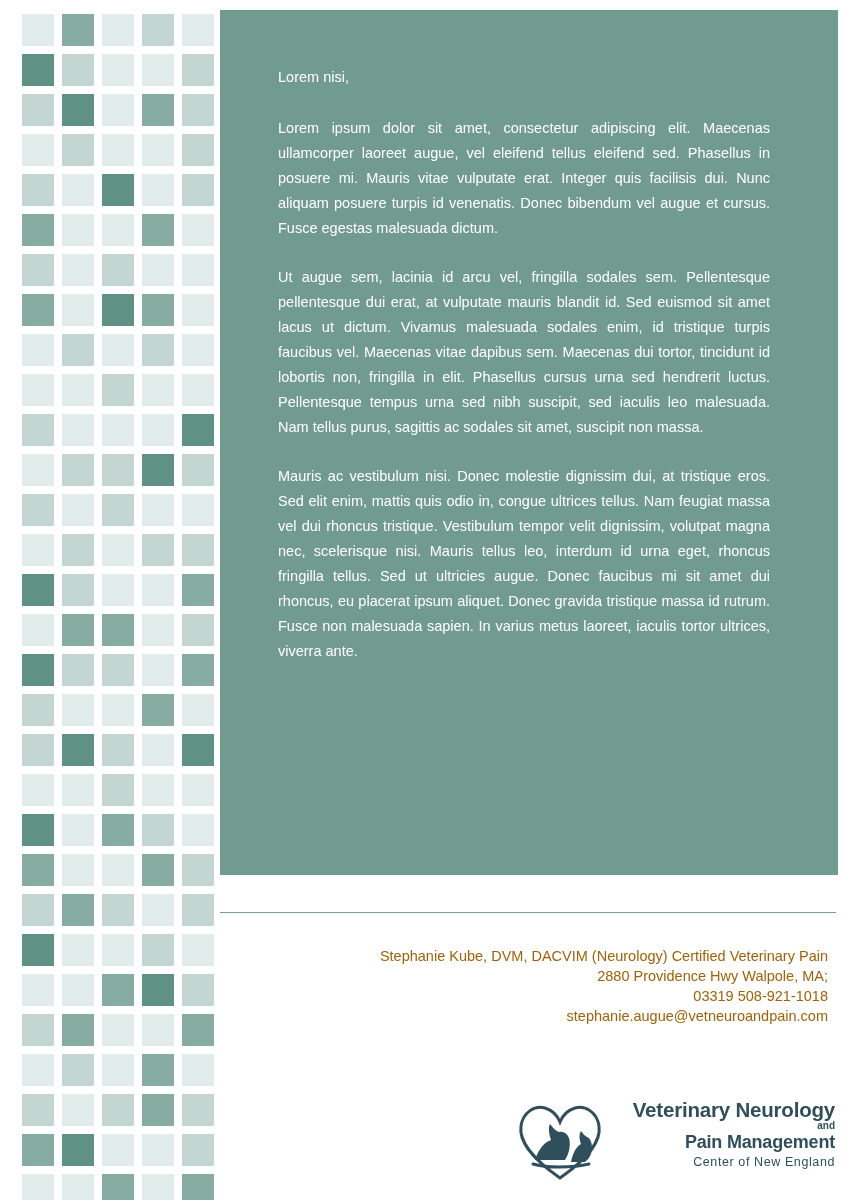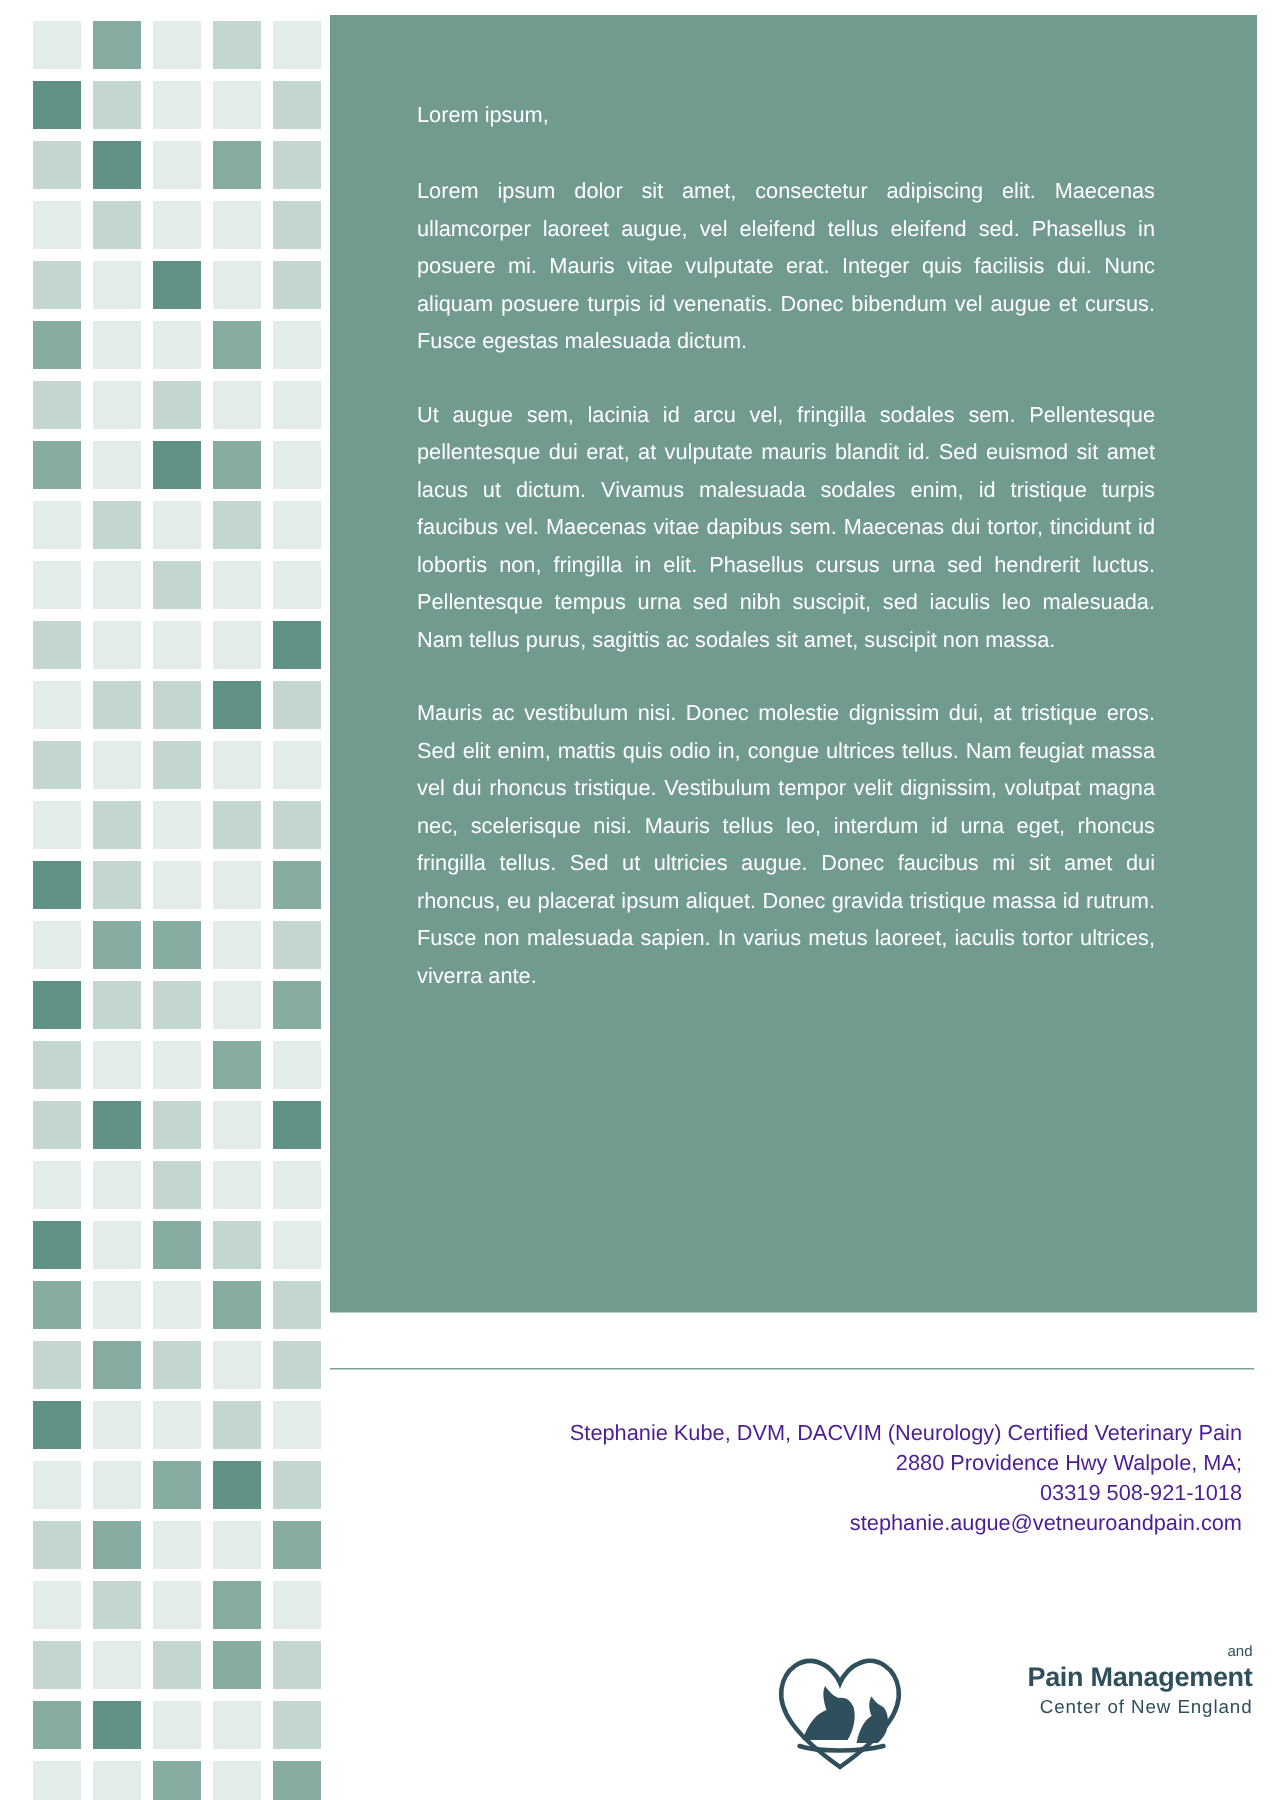--- a/index.html
+++ b/index.html
@@ -83,21 +83,21 @@
     background: #7d9f96;
   }
 
   
   .footer-contact {
     position: absolute;
     left: 270px;
     top: 946px;
     width: 558px;
     text-align: right;
-    color: #4c1d95;
+    color: #a16207;
     font-size: 14.5px;
     line-height: 20px;
   }
   .footer-contact .line { display: block; }
 
   
   .logo {
     position: absolute;
     left: 515px;
     top: 1098px;
@@ -124,21 +124,21 @@
     display: block;
     font-size: 20.5px;
     font-weight: bold;
     line-height: 24px;
     letter-spacing: -0.2px;
   }
   .logo-and {
     display: block;
     font-size: 10px;
     line-height: 11px;
-    font-weight: normal;
+    font-weight: bold;
     margin-top: -2px;
   }
   .logo-line2 {
     display: block;
     font-size: 18px;
     font-weight: bold;
     line-height: 23px;
     letter-spacing: -0.2px;
   }
   .logo-line3 {
@@ -303,21 +303,21 @@
         <div class="tile" style="background: rgb(226, 236, 234);"></div>
         <div class="tile" style="background: rgb(226, 236, 234);"></div>
         <div class="tile" style="background: rgb(135, 173, 163);"></div>
         <div class="tile" style="background: rgb(226, 236, 234);"></div>
         <div class="tile" style="background: rgb(135, 173, 163);"></div>
       </div>
   </div>
 
   <div class="letter-panel">
     <div class="letter-body" id="letter-body">
-      <p class="salutation">Lorem ipsum,</p>
+      <p class="salutation">Lorem nisi,</p>
     <p>Lorem ipsum dolor sit amet, consectetur adipiscing elit. Maecenas ullamcorper laoreet augue, vel eleifend tellus eleifend sed. Phasellus in posuere mi. Mauris vitae vulputate erat. Integer quis facilisis dui. Nunc aliquam posuere turpis id venenatis. Donec bibendum vel augue et cursus. Fusce egestas malesuada dictum.</p>
         <p>Ut augue sem, lacinia id arcu vel, fringilla sodales sem. Pellentesque pellentesque dui erat, at vulputate mauris blandit id. Sed euismod sit amet lacus ut dictum. Vivamus malesuada sodales enim, id tristique turpis faucibus vel. Maecenas vitae dapibus sem. Maecenas dui tortor, tincidunt id lobortis non, fringilla in elit. Phasellus cursus urna sed hendrerit luctus. Pellentesque tempus urna sed nibh suscipit, sed iaculis leo malesuada. Nam tellus purus, sagittis ac sodales sit amet, suscipit non massa.</p>
         <p>Mauris ac vestibulum nisi. Donec molestie dignissim dui, at tristique eros. Sed elit enim, mattis quis odio in, congue ultrices tellus. Nam feugiat massa vel dui rhoncus tristique. Vestibulum tempor velit dignissim, volutpat magna nec, scelerisque nisi. Mauris tellus leo, interdum id urna eget, rhoncus fringilla tellus. Sed ut ultricies augue. Donec faucibus mi sit amet dui rhoncus, eu placerat ipsum aliquet. Donec gravida tristique massa id rutrum. Fusce non malesuada sapien. In varius metus laoreet, iaculis tortor ultrices, viverra ante.</p>
       </div>
   </div>
 
   <div class="divider"></div>
 
   <div class="footer-contact" id="footer-contact">
       <span class="line">Stephanie Kube, DVM, DACVIM (Neurology) Certified Veterinary Pain</span>
@@ -329,19 +329,20 @@
   <div class="logo">
     <div class="logo-mark">
       <svg width="90" height="86" viewBox="0 0 90 86" xmlns="http://www.w3.org/2000/svg">
         <path d="M45 80 C 14 58, 4 42, 6 28 C 8 14, 20 7, 30 10 C 38 12.5, 43 19, 45 24 C 47 19, 52 12.5, 60 10 C 70 7, 82 14, 84 28 C 86 42, 76 58, 45 80 Z" fill="none" stroke="#2f4f5c" stroke-width="3"></path>
         <path d="M20 62 C 24 50, 30 44, 36 42 C 34 36, 33 30, 35 26 C 38 30, 41 33, 44 34 C 48 33, 52 35, 54 40 C 56 47, 54 56, 50 62 Z" fill="#2f4f5c"></path>
         <path d="M56 64 C 58 54, 62 48, 66 46 C 64 41, 64 36, 66 33 C 68 36, 70 38, 72 39 C 75 40, 77 44, 77 50 C 77 56, 74 61, 70 64 Z" fill="#2f4f5c"></path>
         <path d="M18 66 C 30 70, 58 70, 74 66" fill="none" stroke="#2f4f5c" stroke-width="3" stroke-linecap="round"></path>
       </svg>
     </div>
     <div class="logo-text">
+      <span class="logo-line1">Veterinary Neurology</span>
       <span class="logo-and">and</span>
       <span class="logo-line2">Pain Management</span>
       <span class="logo-line3">Center of New England</span>
     </div>
   </div>
 
 </div>
 
 </body></html>

